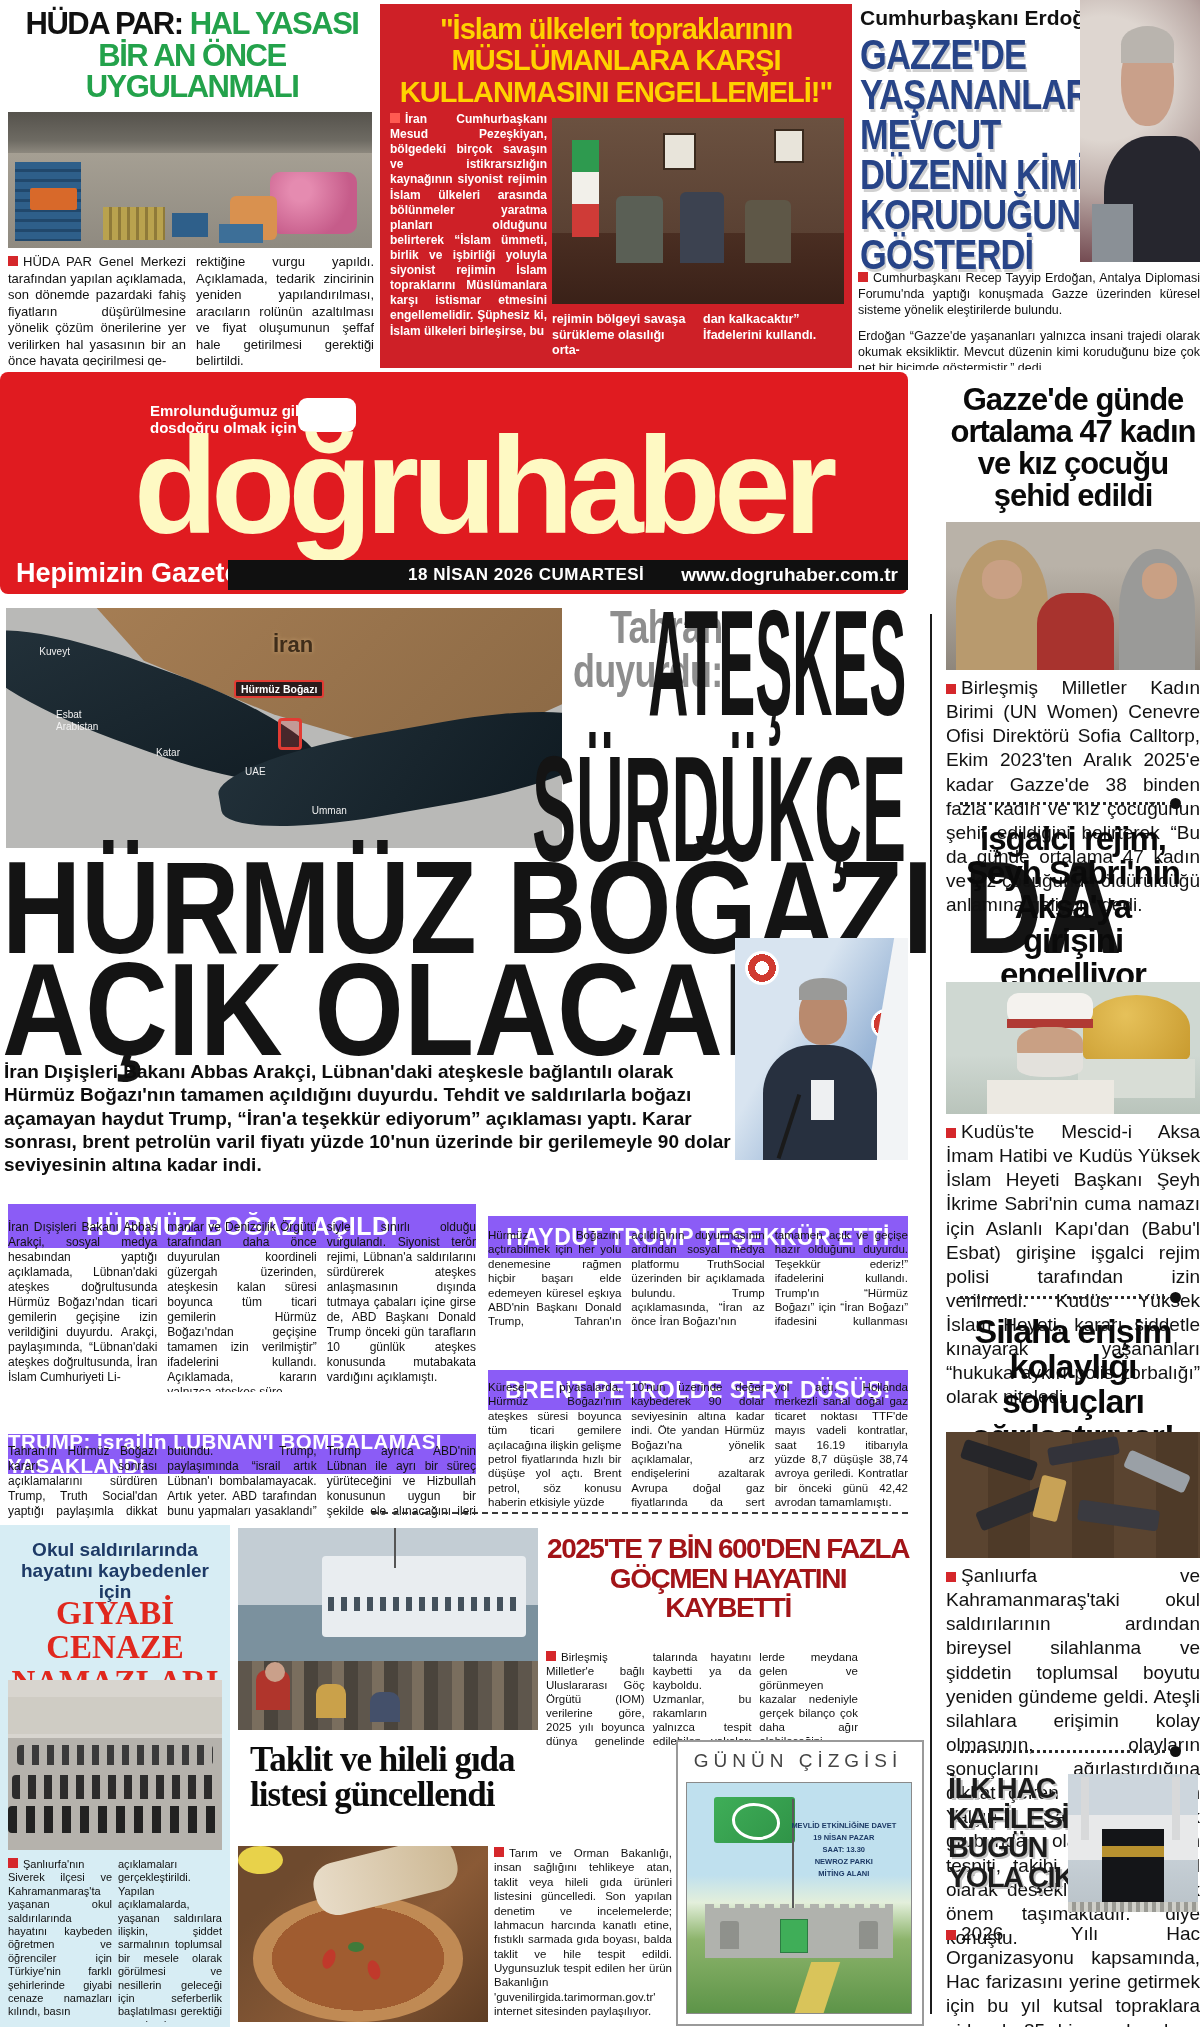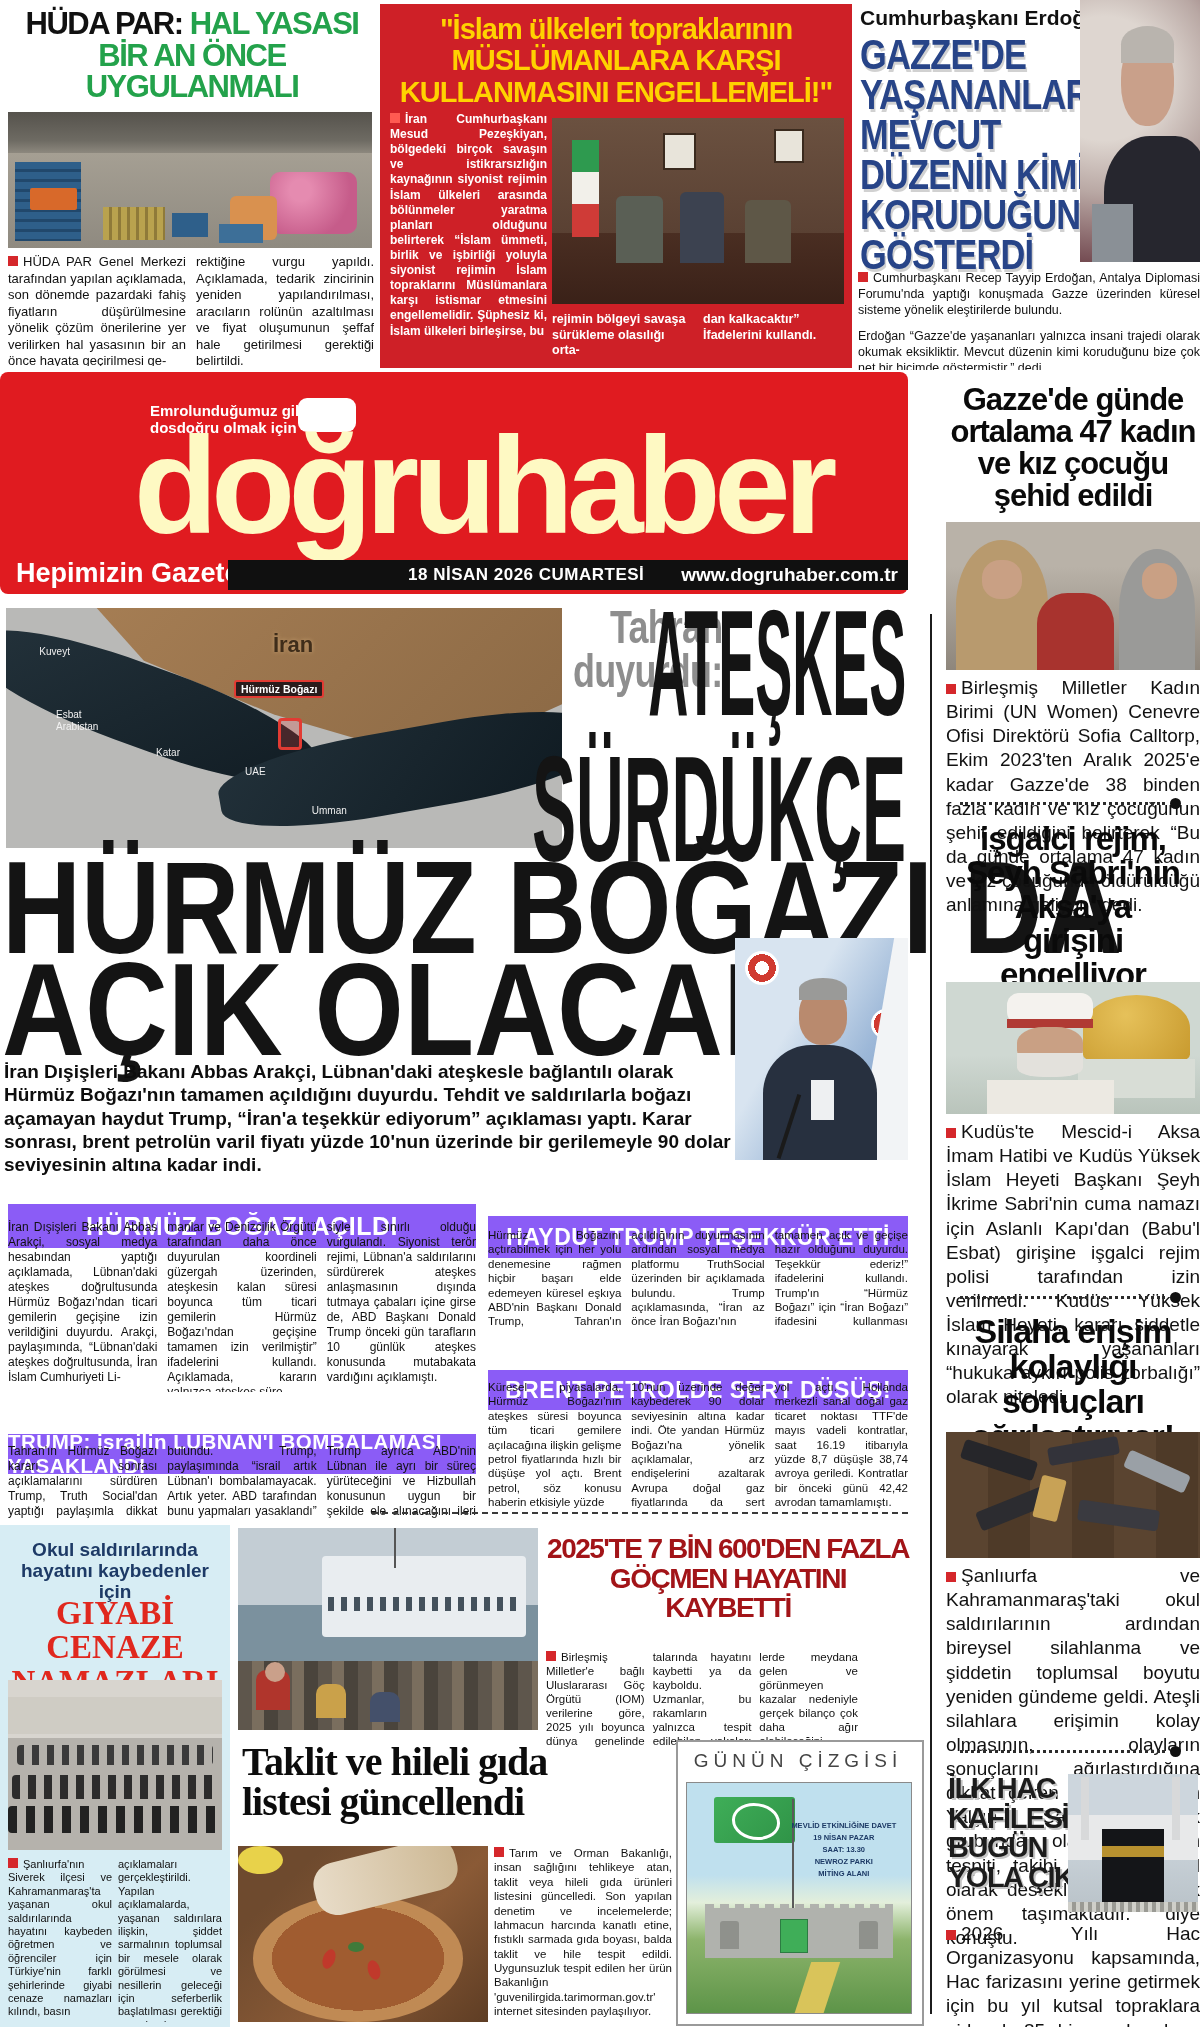--- a/index.html
+++ b/index.html
@@ -88,21 +88,21 @@
   #cenaze{left:0;top:1525px;width:230px;height:502px;background:#d7edf4;}
   #cenaze-kicker{left:4px;top:1540px;width:222px;text-align:center;color:#1d3a66;font-weight:bold;font-size:19px;line-height:1.1;}
   #cenaze-head{left:4px;top:1596px;width:222px;text-align:center;color:#e0281e;font-weight:bold;font-size:33px;line-height:1.04;font-family:"Liberation Serif",serif;}
   #cenaze-photo{left:8px;top:1680px;width:214px;height:170px;}
   #cenaze-cols{left:8px;top:1858px;width:214px;height:164px;font-size:11px;line-height:1.22;gap:6px;}
   
   #ship-photo{left:238px;top:1528px;width:300px;height:202px;}
   #gocmen-head{left:546px;top:1534px;width:364px;color:#a21418;font-weight:bold;font-size:28px;line-height:1.06;letter-spacing:-1.5px;text-align:center;}
   #gocmen-cols{left:546px;top:1650px;width:312px;height:98px;font-size:11.5px;line-height:1.22;gap:8px;}
   
-  #taklit-head{left:242px;top:1742px;width:432px;font-family:"Liberation Serif",serif;font-weight:bold;font-size:40px;line-height:1.0;letter-spacing:-1px;color:#0c0c0c;}
+  #taklit-head{left:250px;top:1742px;width:432px;font-family:"Liberation Serif",serif;font-weight:bold;font-size:35px;line-height:1.0;letter-spacing:-1px;color:#0c0c0c;}
   #taklit-photo{left:238px;top:1846px;width:250px;height:176px;}
   #taklit-body{left:494px;top:1846px;width:178px;height:178px;font-size:11.5px;line-height:1.25;overflow:hidden;}
   
   #toon{left:676px;top:1740px;width:244px;height:282px;background:#fff;border:2px solid #9a9a9a;}
   #toon-title{left:676px;top:1750px;width:244px;text-align:center;color:#444;font-size:19px;letter-spacing:5px;}
   #toon-art{left:686px;top:1782px;width:224px;height:230px;border:1px solid #8a8a8a;overflow:hidden;
             background:linear-gradient(180deg,#bfe0ee 0 40%,#e3efdb 52%,#8db46c 68%,#5d9448 100%);}
   #toon-cap{position:absolute;right:4%;top:16%;width:52%;color:#1d3a66;font-weight:bold;font-size:7.5px;line-height:1.6;text-align:center;}
 </style>
 </head>

